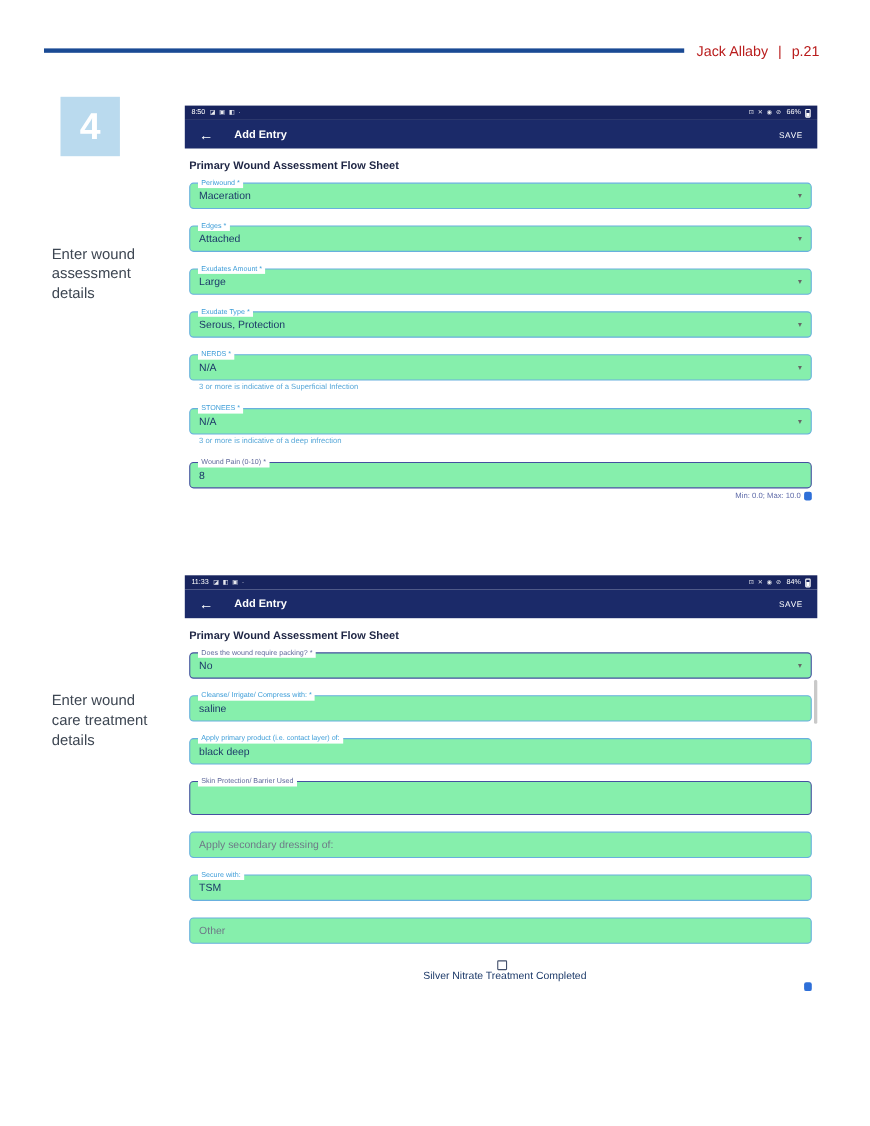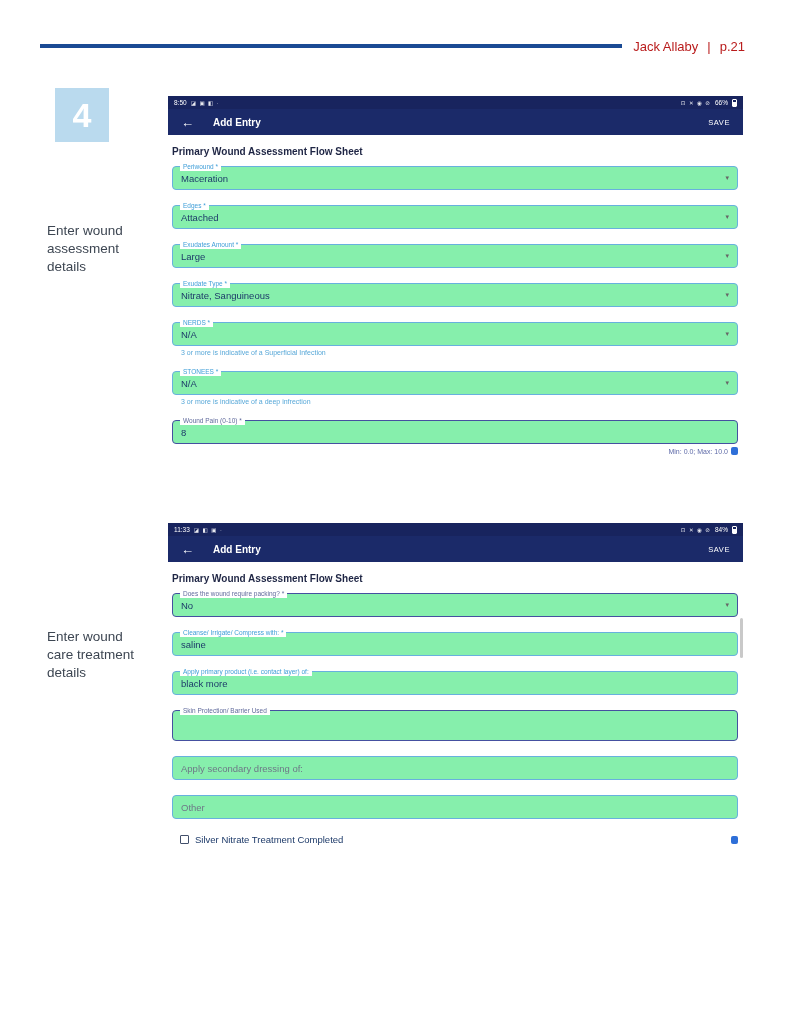--- a/index.html
+++ b/index.html
@@ -71,21 +71,21 @@
   .fvalue.ph { color:#6e7887;text-align:right; }
   .caret { margin-left:auto; color:#666; font-size:7px; }
   .helper { font-size:7px; margin:3px 0 0 9px; }
   .light .helper { color:#58a8d8; }
   .dark  .helper { color:#5e6aa8; }
   .helper-row { display:flex; justify-content:flex-end; align-items:center; gap:3px; margin-top:3px; }
   .helper-row .helper { margin:0; }
   .fab { width:7px; height:8px; background:#2e6fd8; border-radius:2px; flex:none; }
 
   
-  .checkrow { display:flex; align-items:center; padding-left:8px; margin-top:2px; }
+  .checkrow { display:flex; align-items:center; padding-left:8px; margin-top:2px;flex-direction:column; }
   .cbox { width:9px; height:9px; border:1.3px solid #424f6b; border-radius:1px; margin-right:6px; cursor:pointer; flex:none; }
   .cklabel { font-size:9.5px; color:#1d3a69; }
   .checkrow .fab { margin-left:auto; }
 
   .scrollbar { position:absolute; right:0; top:95px; width:3px; height:40px; background:#c9c9c9; border-radius:2px; }
 </style>
 </head>
 <body>
 
 <div class="header-rule"></div>
@@ -145,21 +145,21 @@
       <div class="fbox">
         <span class="flabel">Exudates Amount *</span>
         <span class="fvalue">Large</span>
         <span class="caret">▾</span>
       </div>
     </div>
 
     <div class="frow light">
       <div class="fbox">
         <span class="flabel">Exudate Type *</span>
-        <span class="fvalue">Nitrate, Sanguineous</span>
+        <span class="fvalue">Serous, Protection</span>
         <span class="caret">▾</span>
       </div>
     </div>
 
     <div class="frow light">
       <div class="fbox">
         <span class="flabel">NERDS *</span>
         <span class="fvalue">N/A</span>
         <span class="caret">▾</span>
       </div>
@@ -219,37 +219,43 @@
     <div class="frow light">
       <div class="fbox">
         <span class="flabel">Cleanse/ Irrigate/ Compress with: *</span>
         <span class="fvalue">saline</span>
       </div>
     </div>
 
     <div class="frow light">
       <div class="fbox">
         <span class="flabel">Apply primary product (i.e. contact layer) of:</span>
-        <span class="fvalue">black more</span>
+        <span class="fvalue">black deep</span>
       </div>
     </div>
 
     <div class="frow dark">
       <div class="fbox tall">
         <span class="flabel">Skin Protection/ Barrier Used</span>
         <span class="fvalue"></span>
       </div>
     </div>
 
     <div class="frow light">
       <div class="fbox">
         <span class="fvalue ph">Apply secondary dressing of:</span>
       </div>
     </div>
 
+    <div class="frow light">
+      <div class="fbox">
+        <span class="flabel">Secure with:</span>
+        <span class="fvalue">TSM</span>
+      </div>
+    </div>
 
     <div class="frow light">
       <div class="fbox">
         <span class="fvalue ph">Other</span>
       </div>
     </div>
 
     <div class="checkrow">
       <span class="cbox"></span>
       <span class="cklabel">Silver Nitrate Treatment Completed</span>

